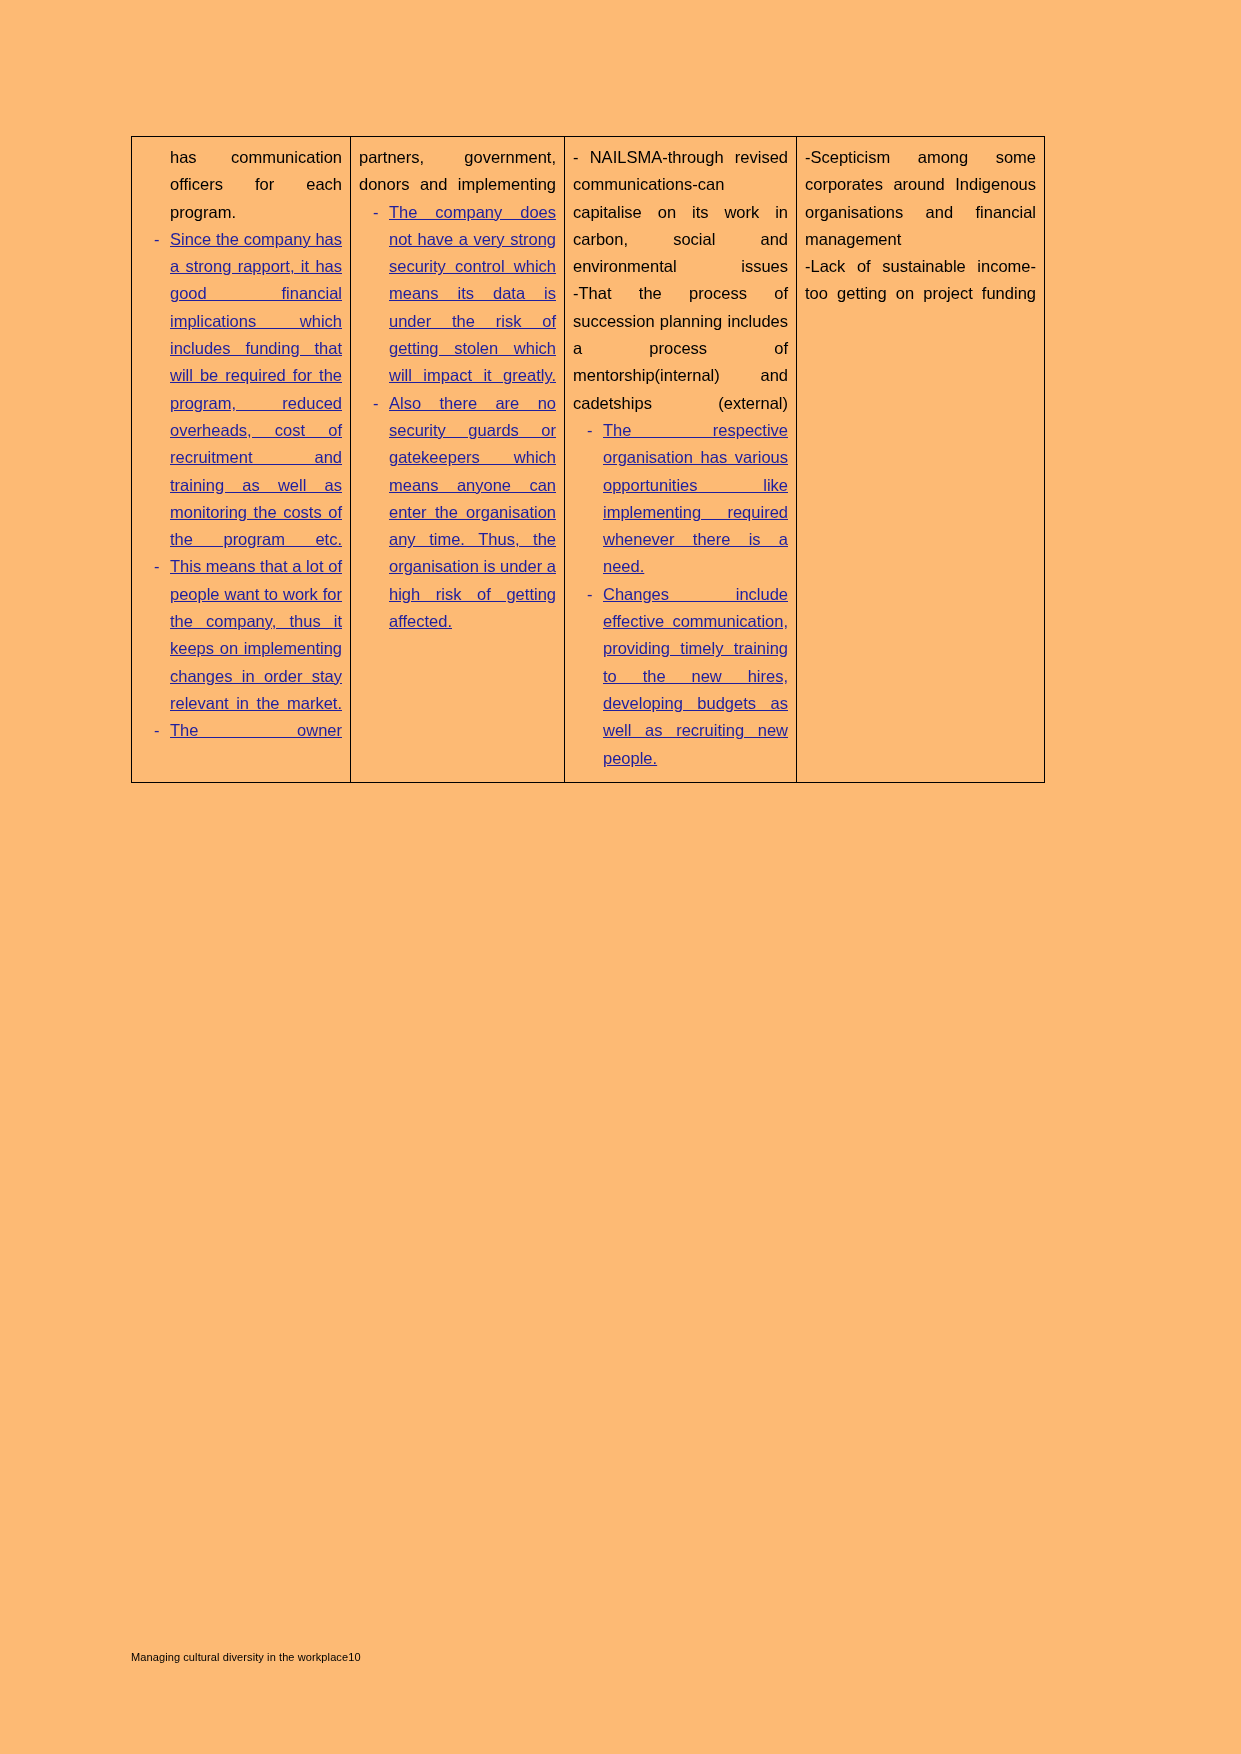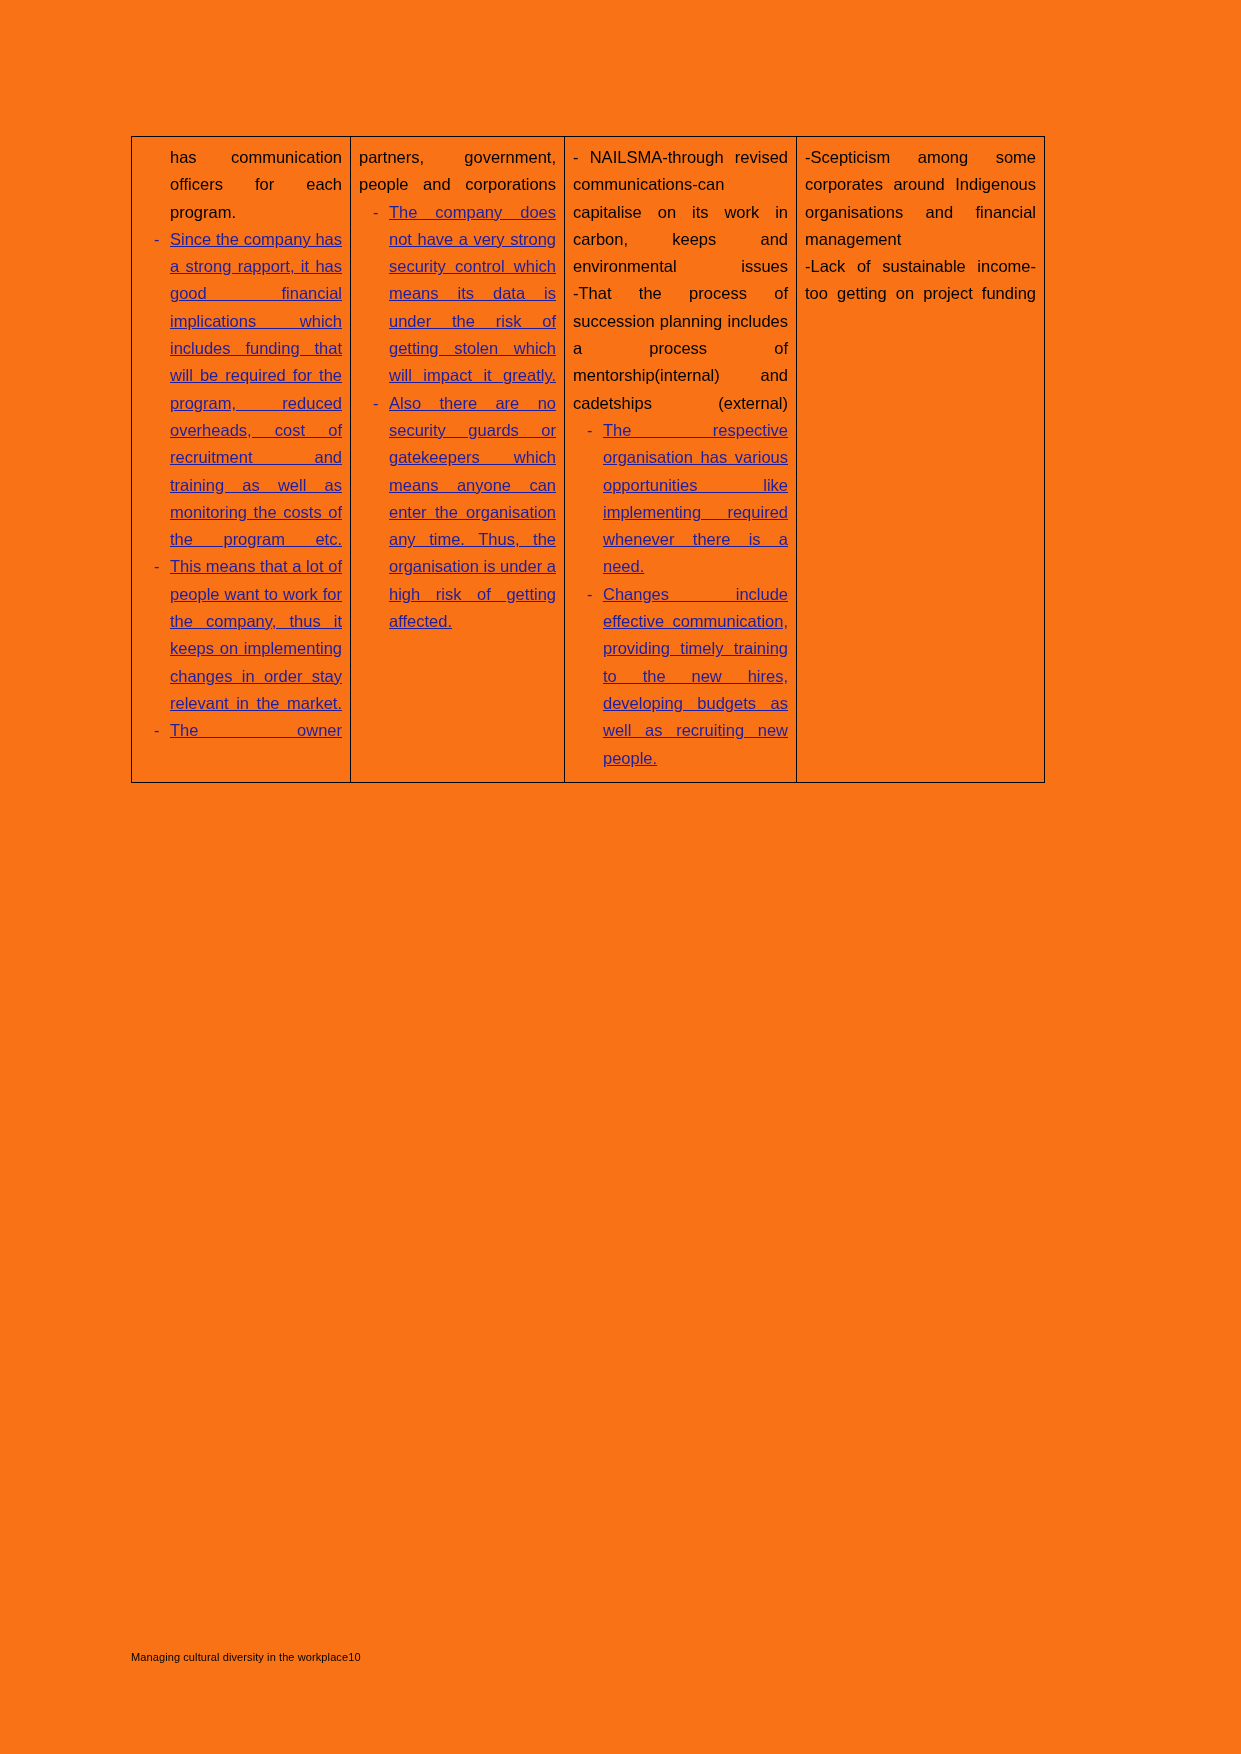--- a/index.html
+++ b/index.html
@@ -12,21 +12,21 @@
     height: 1754px;
     font-family: "Liberation Sans", sans-serif;
     position: relative;
     overflow: hidden;
   }
   .page {
     position: absolute;
     left: 0; top: 0;
     width: 1241px;
     height: 1754px;
-    background: #f97316;
+    background: #fdba74;
   }
   .doc-table {
     position: absolute;
     left: 131px;
     top: 136px;
     width: 845px;
     border-collapse: collapse;
     table-layout: fixed;
   }
   .doc-table td {
@@ -123,37 +123,37 @@
 
           <div class="bullet blue">
             <span class="dash">-</span>
             <span class="btext jfull">The owner</span>
           </div>
 
         </td>
 
         <td class="c2">
 
-          <div class="para black jfull">partners, government, people and corporations</div>
+          <div class="para black jfull">partners, government, donors and implementing</div>
 
           <div class="bullet blue">
             <span class="dash">-</span>
             <span class="btext jfull">The company does not have a very strong security control which means its data is under the risk of getting stolen which will impact it greatly.</span>
           </div>
 
           <div class="bullet blue">
             <span class="dash">-</span>
             <span class="btext jfull">Also there are no security guards or gatekeepers which means anyone can enter the organisation any time. Thus, the organisation is under a high risk of getting affected.</span>
           </div>
 
         </td>
 
         <td class="c3">
 
-          <div class="para black inline-dash-para jfull">-   NAILSMA-through revised communications-can capitalise on its work in carbon, keeps and environmental issues</div>
+          <div class="para black inline-dash-para jfull">-   NAILSMA-through revised communications-can capitalise on its work in carbon, social and environmental issues</div>
 
           <div class="para black jfull">-That the process of succession planning includes a process of mentorship(internal) and cadetships (external)</div>
 
           <div class="bullet blue">
             <span class="dash">-</span>
             <span class="btext jfull">The respective organisation has various opportunities like implementing required whenever there is a need.</span>
           </div>
 
           <div class="bullet blue">
             <span class="dash">-</span>

